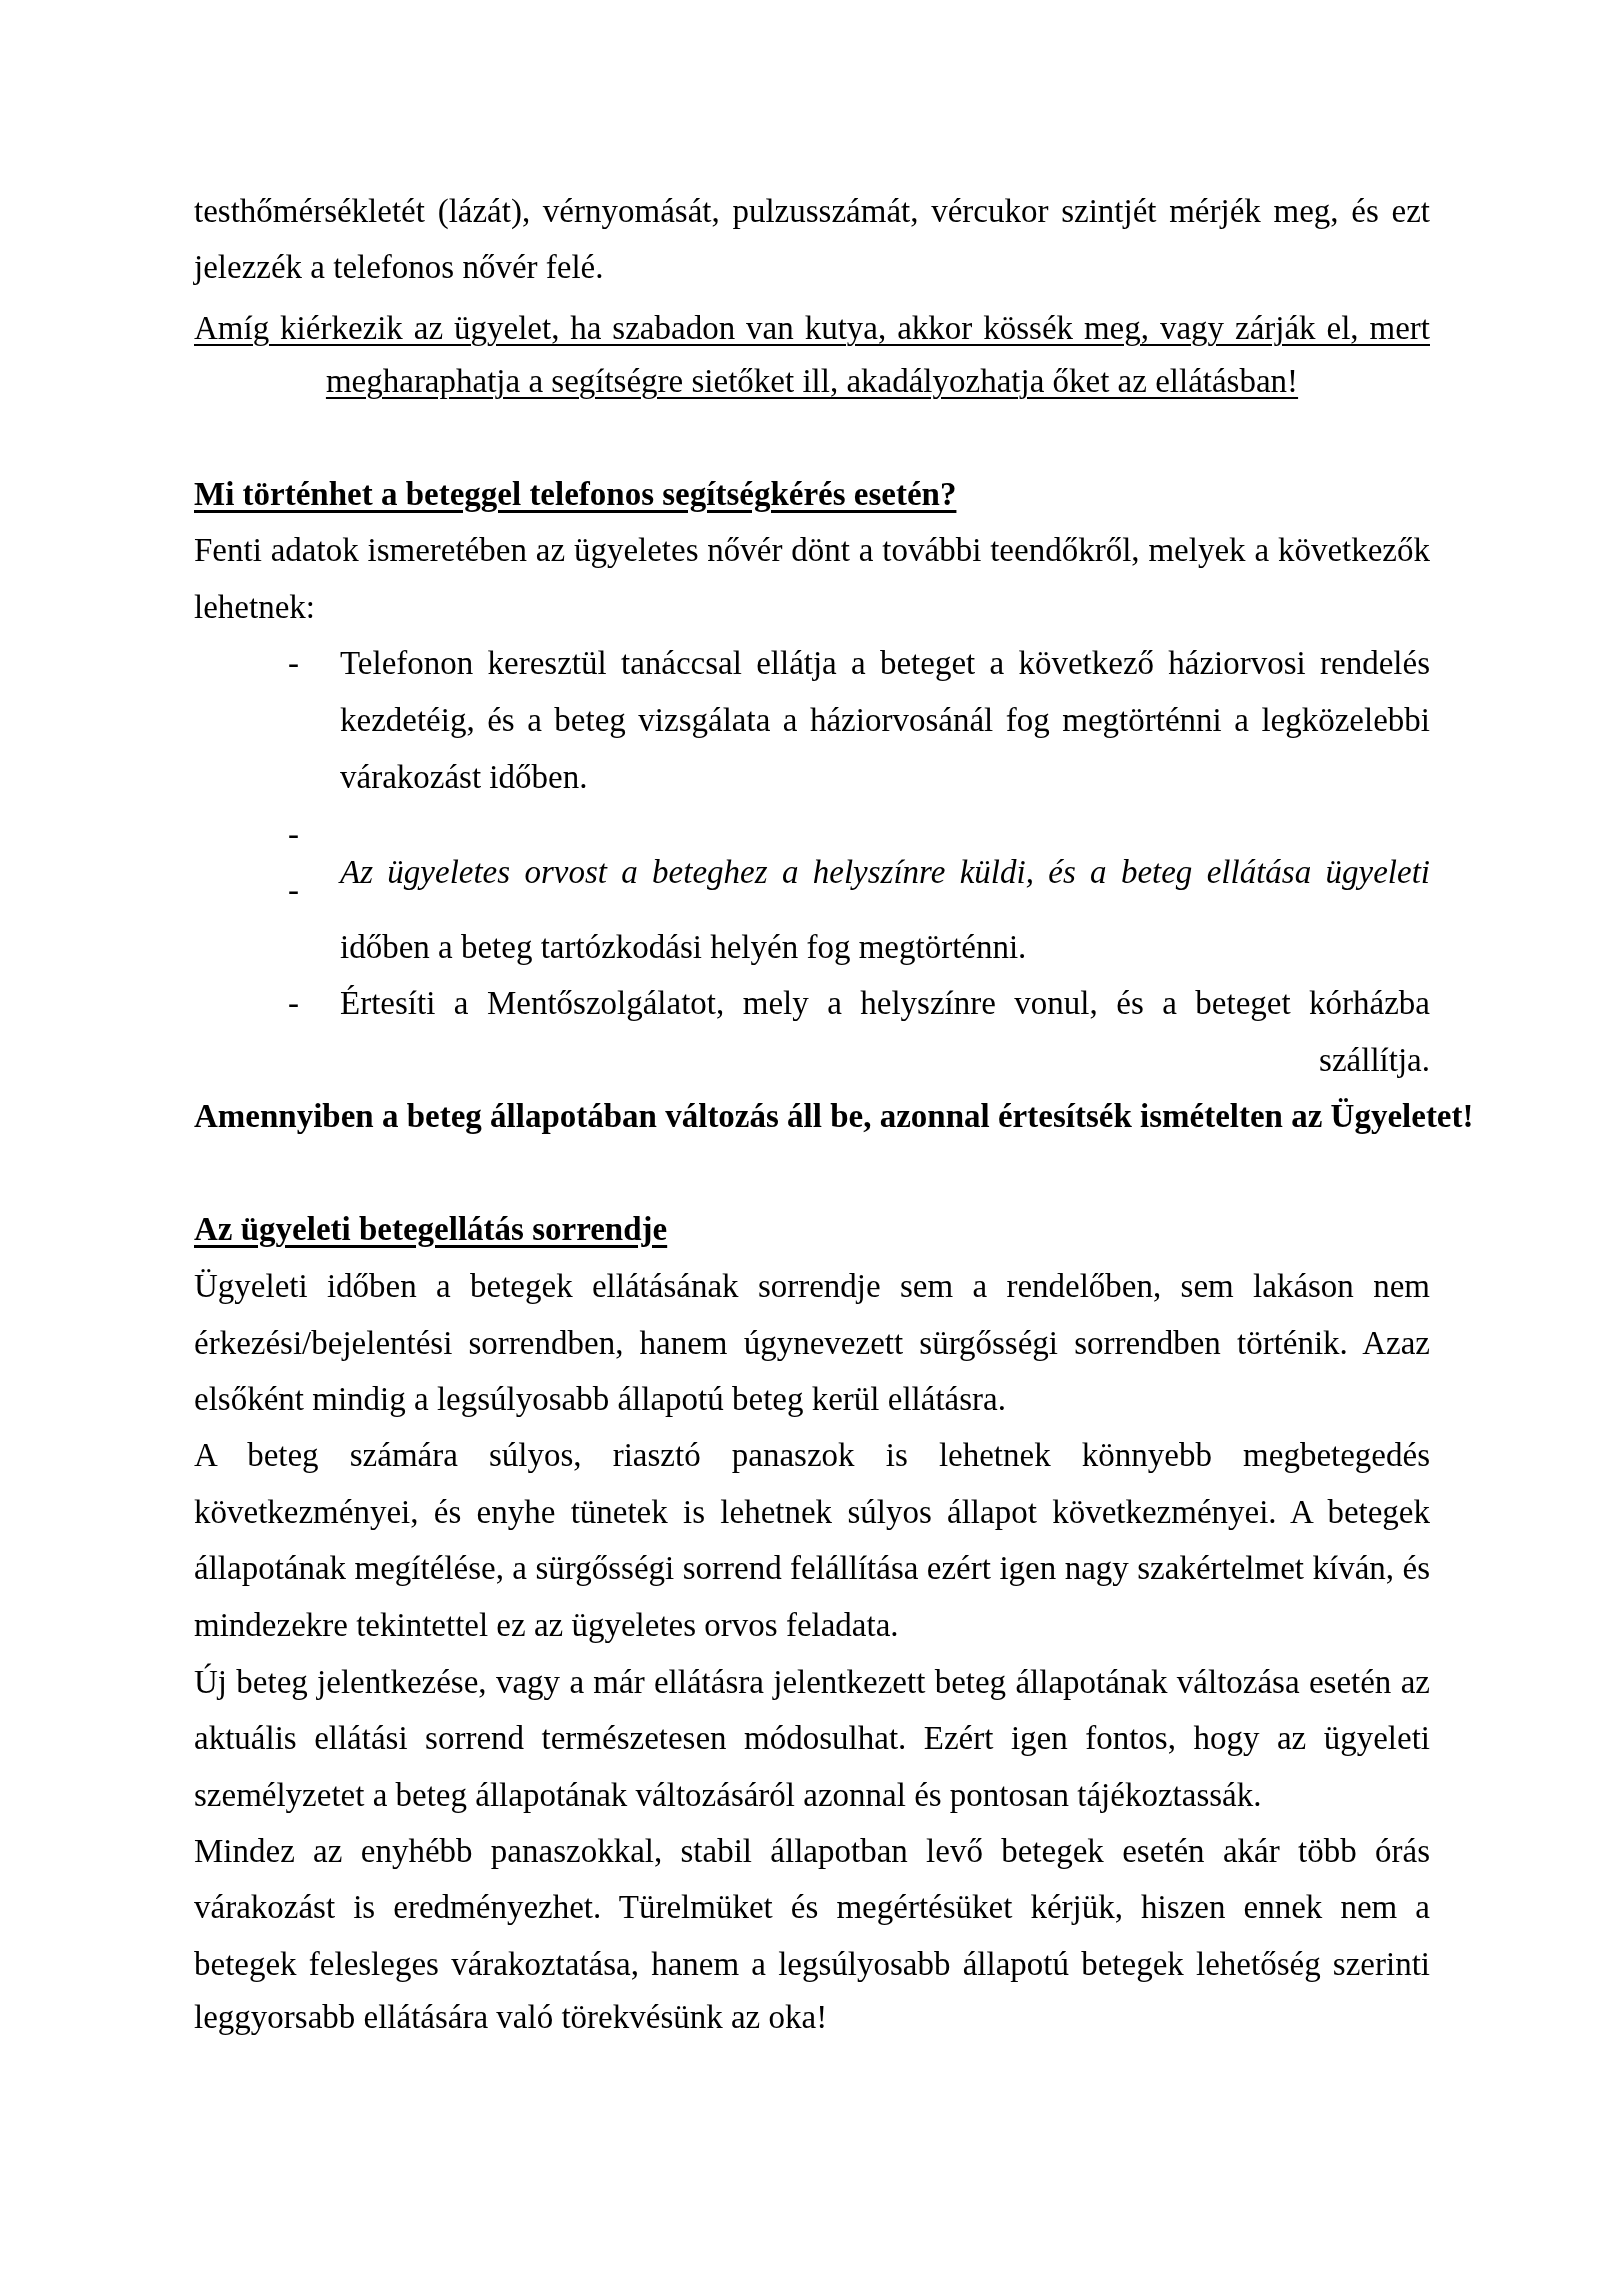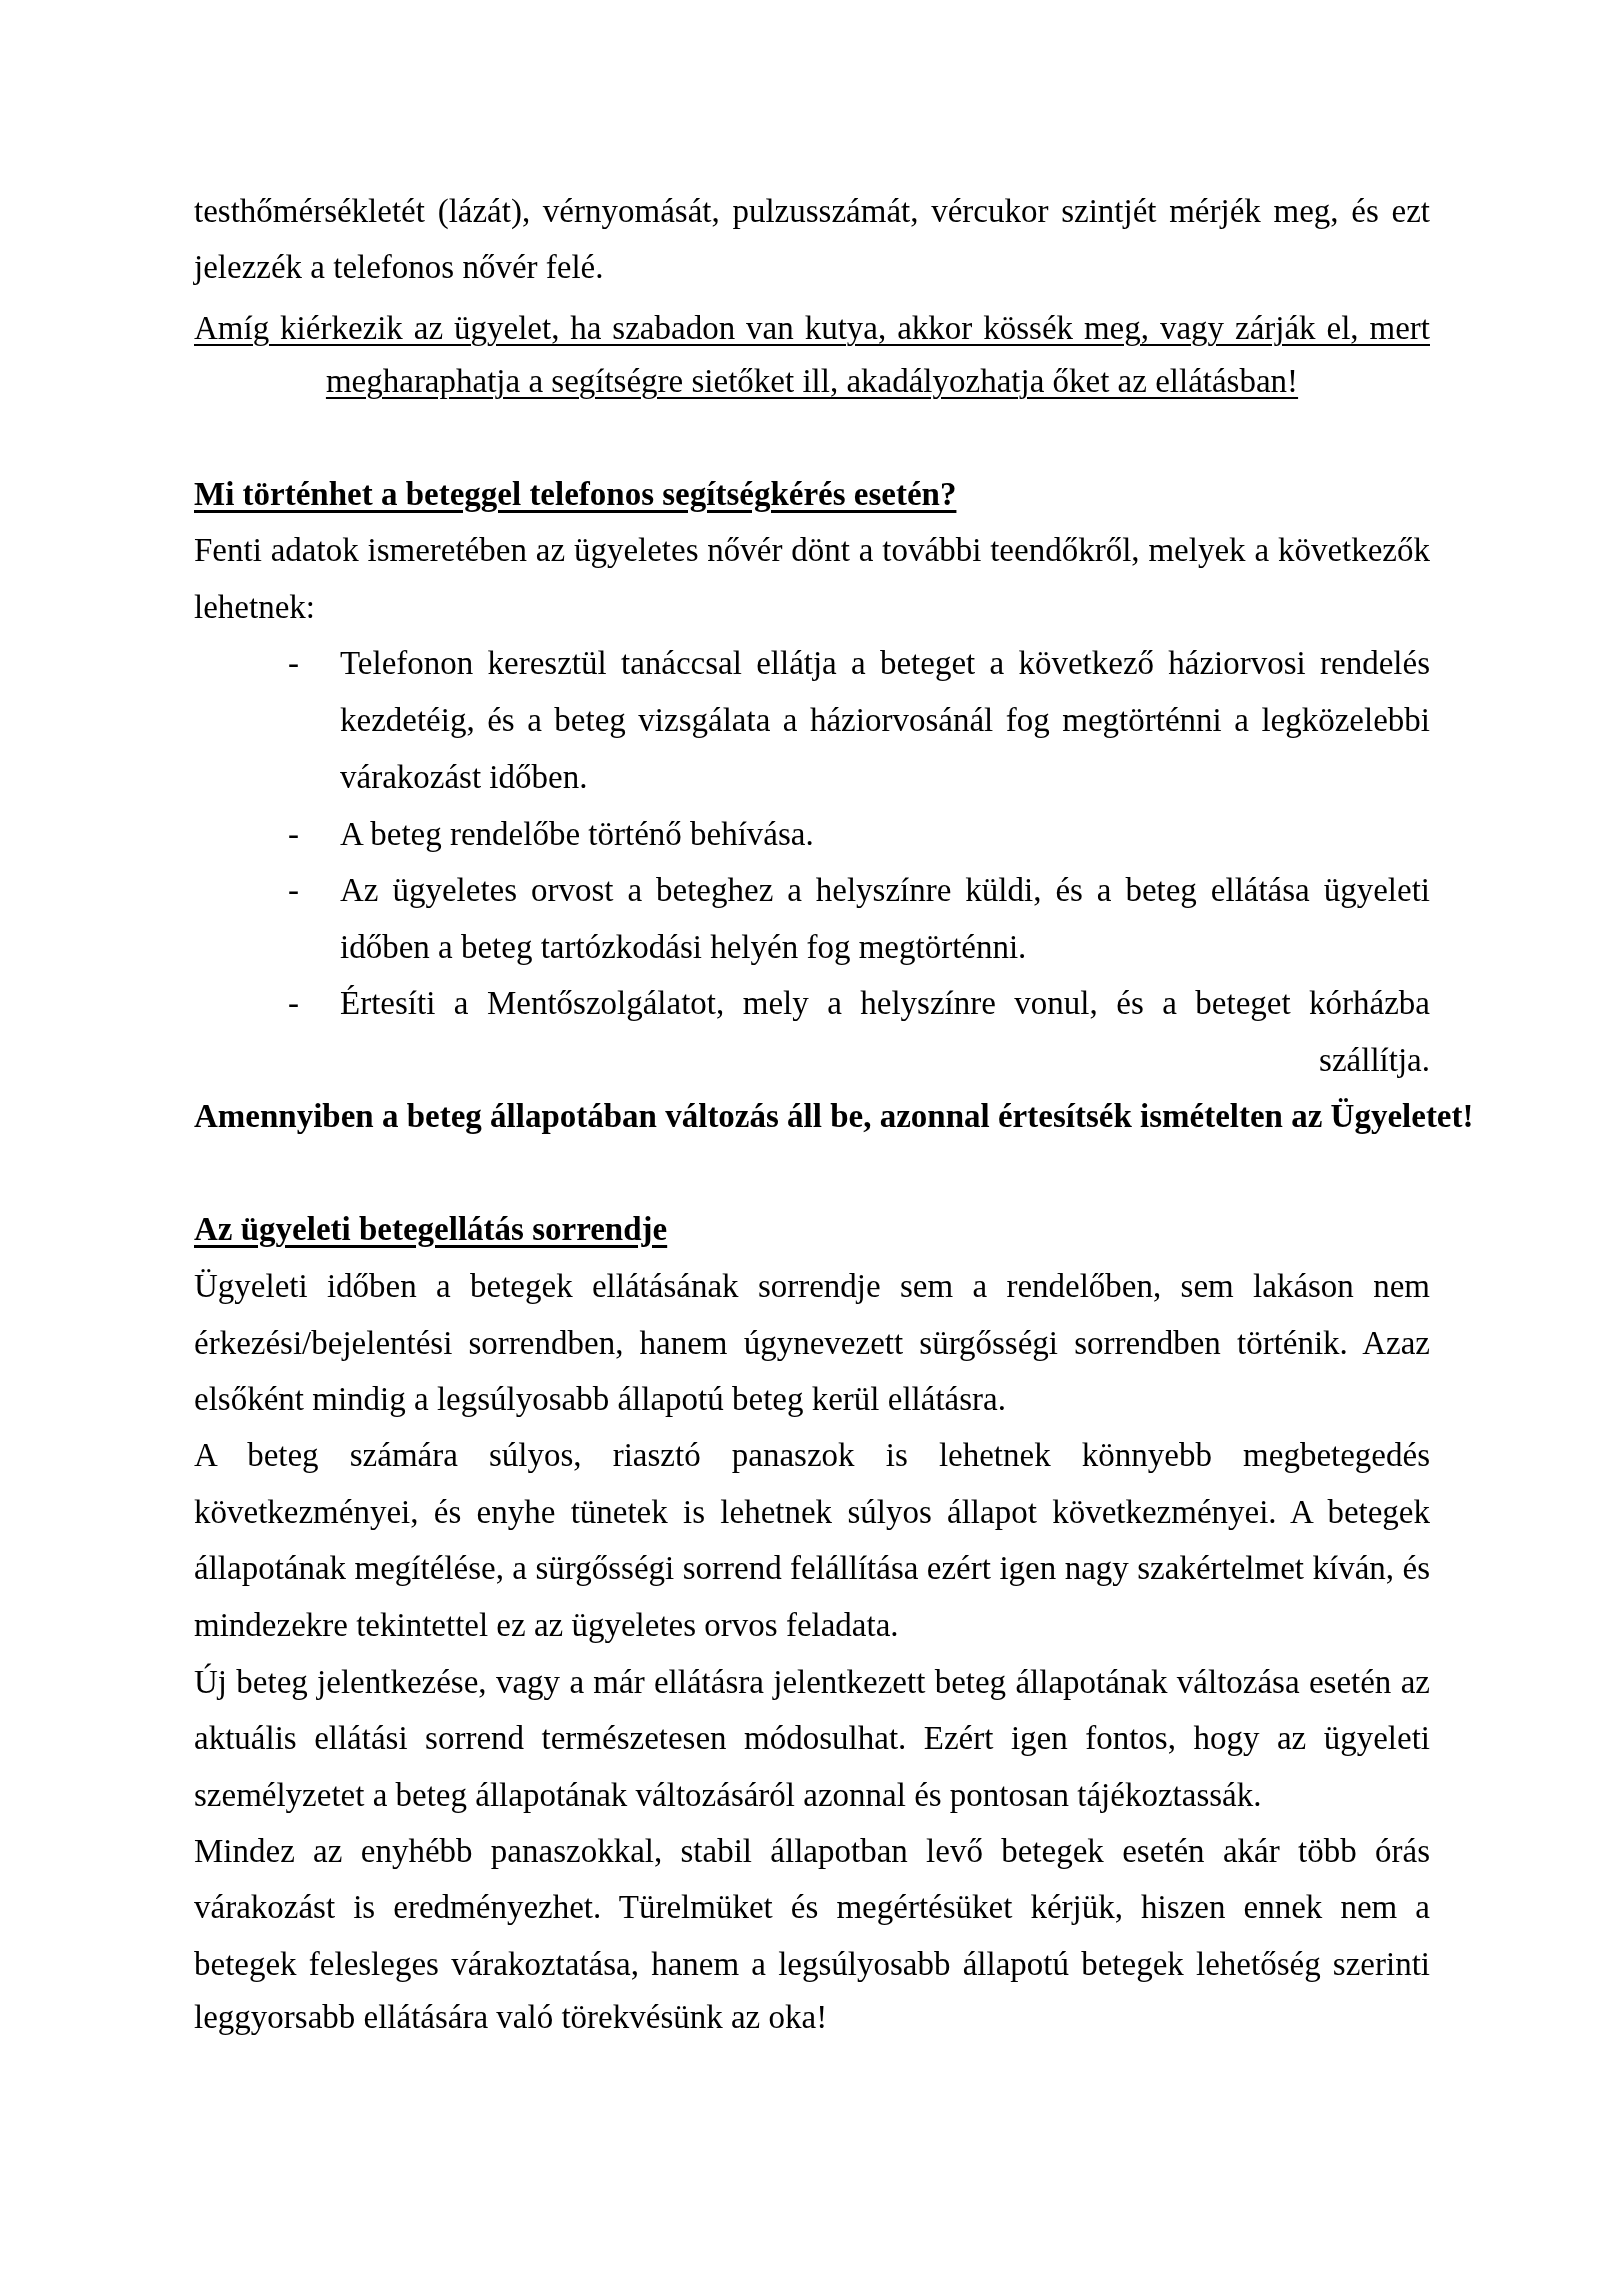--- a/index.html
+++ b/index.html
@@ -78,24 +78,23 @@
 
   <div class="line just" style="top:522px;">Fenti adatok ismeretében az ügyeletes nővér dönt a további teendőkről, melyek a következők</div>
   <div class="line" style="top:579px;">lehetnek:</div>
 
   <div class="dash" style="top:635px;">-</div>
   <div class="line indent just" style="top:635px;">Telefonon keresztül tanáccsal ellátja a beteget a következő háziorvosi rendelés</div>
   <div class="line indent just" style="top:692px;">kezdetéig, és a beteg vizsgálata a háziorvosánál fog megtörténni a legközelebbi</div>
   <div class="line indent" style="top:749px;">várakozást időben.</div>
 
   <div class="dash" style="top:806px;">-</div>
-  <div class="line indent" style="top:806px;">A beteg rendelőbe történő behívása.</div>
 
   <div class="dash" style="top:862px;">-</div>
-  <div class="line indent just" style="top:862px;">Az ügyeletes orvost a beteghez a helyszínre küldi, és a beteg ellátása ügyeleti</div>
+  <div class="line indent just" style="top:844px;font-style:italic;">Az ügyeletes orvost a beteghez a helyszínre küldi, és a beteg ellátása ügyeleti</div>
   <div class="line indent" style="top:919px;">időben a beteg tartózkodási helyén fog megtörténni.</div>
 
   <div class="dash" style="top:975px;">-</div>
   <div class="line indent just" style="top:975px;">Értesíti a Mentőszolgálatot, mely a helyszínre vonul, és a beteget kórházba</div>
   <div class="line indent" style="top:1032px;text-align:right;">szállítja.</div>
 
   <div class="line" style="top:1088px;font-weight:bold;">Amennyiben a beteg állapotában változás áll be, azonnal értesítsék ismételten az Ügyeletet!</div>
 
   <div class="line" style="top:1201px;"><span class="h">Az ügyeleti betegellátás sorrendje</span></div>
 

